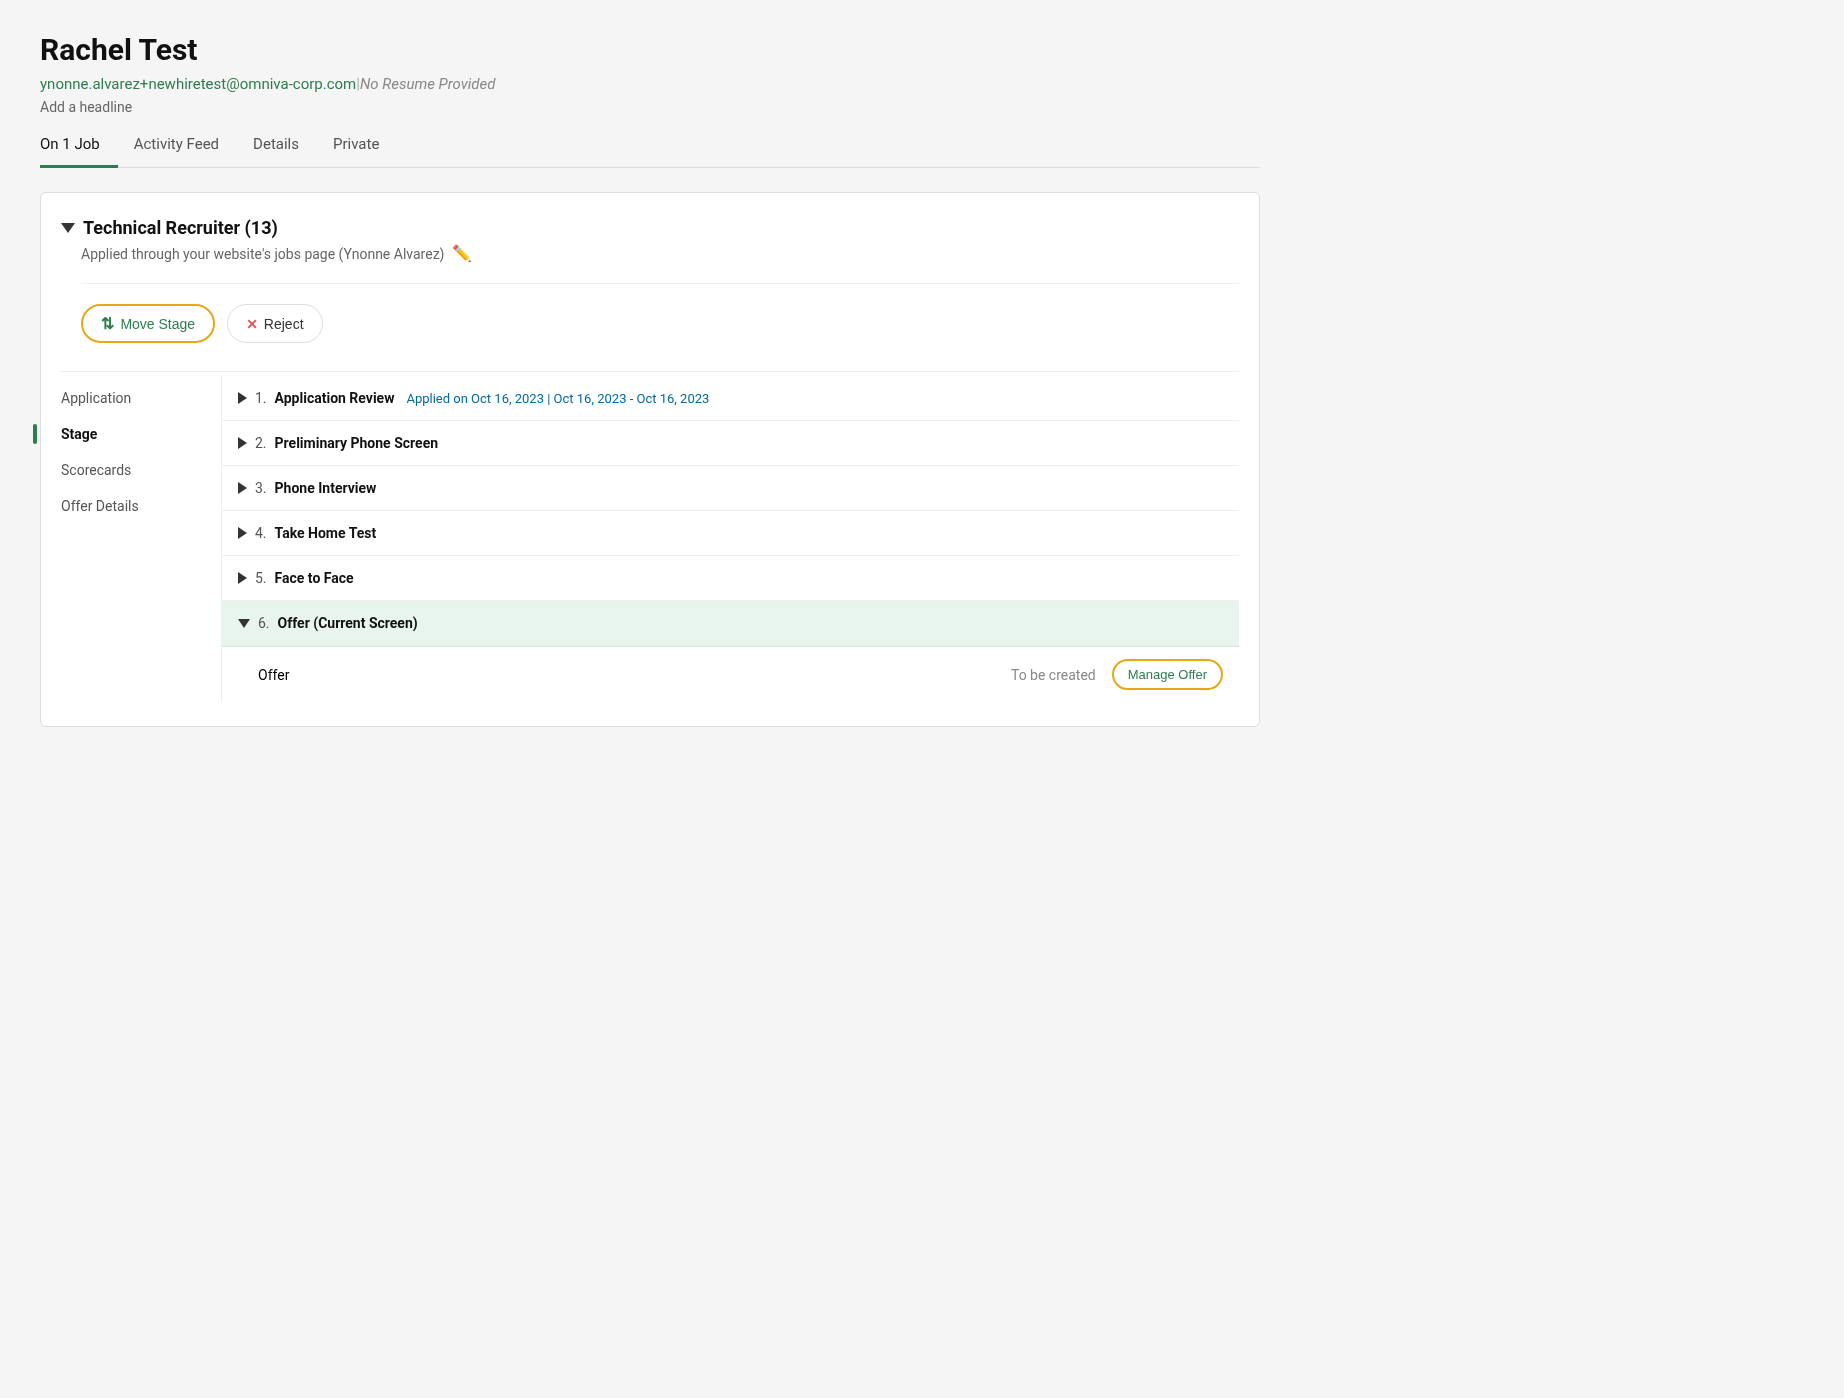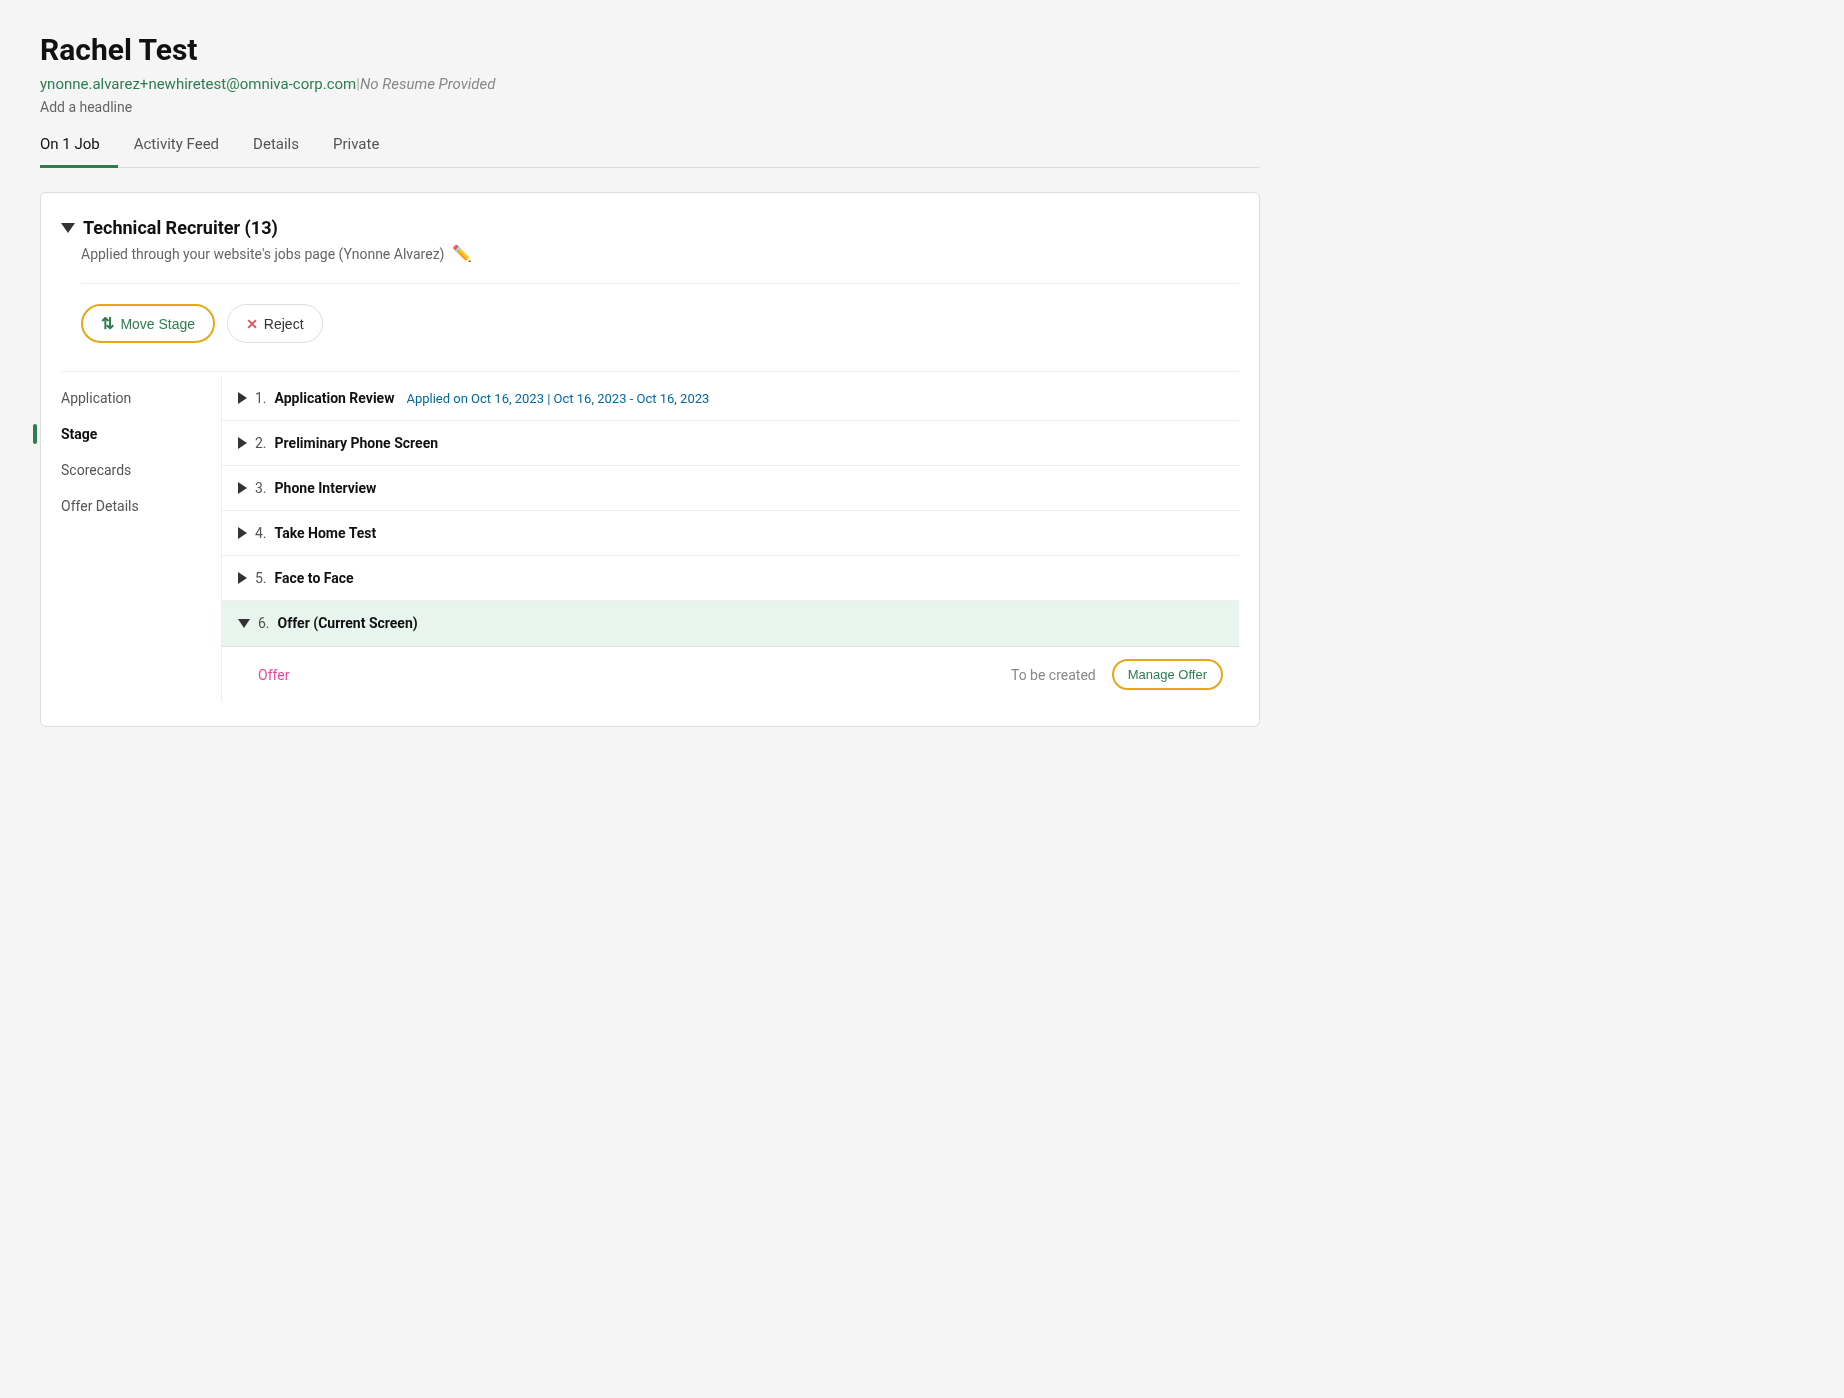--- a/index.html
+++ b/index.html
@@ -234,21 +234,21 @@
     
     .offer-sub-row {
       display: flex;
       align-items: center;
       justify-content: space-between;
       padding: 12px 16px 12px 36px;
       border-top: 1px solid #d4eadc;
     }
     .offer-label {
       font-size: 14px;
-      color: #ec4899;
+      color: #000000;
     }
     .offer-right {
       display: flex;
       align-items: center;
       gap: 16px;
     }
     .to-be-created {
       font-size: 14px;
       color: #888;
     }

